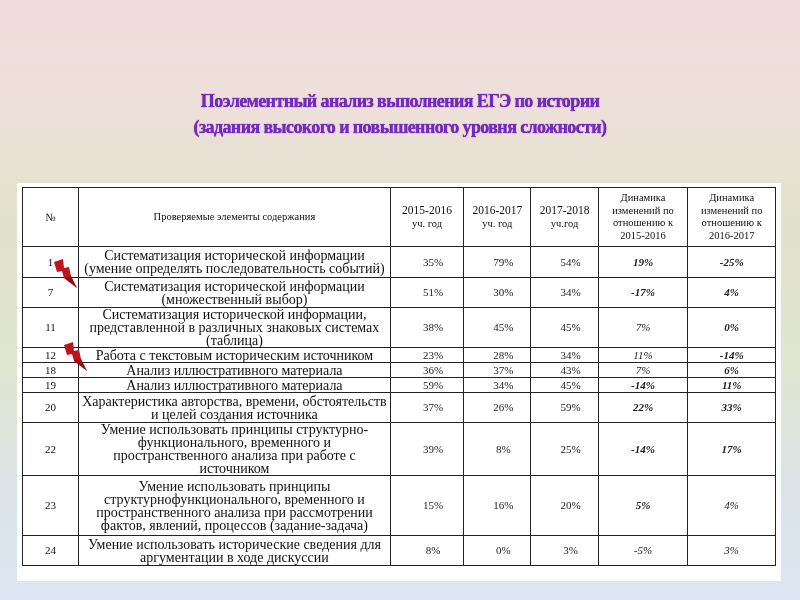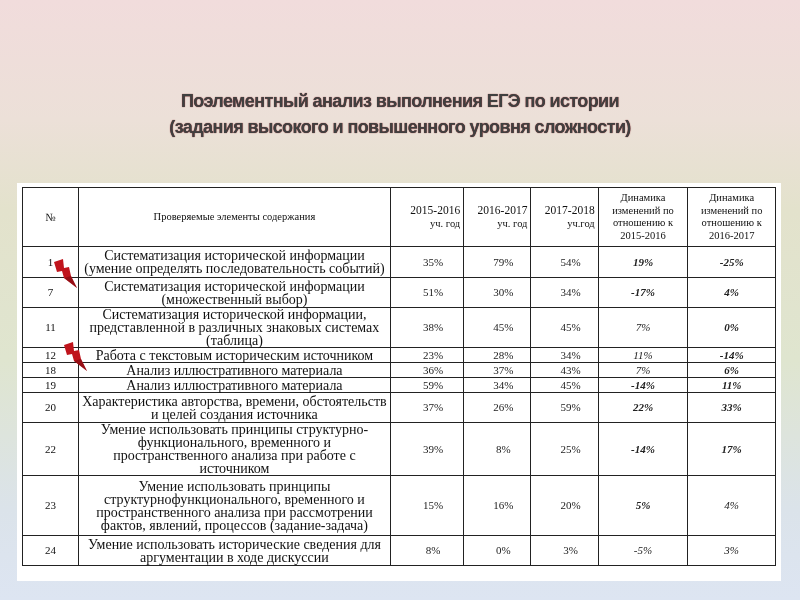--- a/index.html
+++ b/index.html
@@ -13,22 +13,22 @@
       position: relative;
       background: linear-gradient(to bottom, #f1dcdc 0%, #ece0d8 20%, #e3e2cc 35%, #dfe5cf 60%, #dbe3ea 85%, #dde5f2 100%);
       font-family: "Liberation Serif", serif;
     }
     .title {
       position: absolute;
       left: 0;
       top: 88px;
       width: 800px;
       text-align: center;
-      color: #404040;
-      font-family: Liberation Sans, sans-serif;
+      color: #6d28d9;
+      font-family: Liberation Serif, serif;
       font-weight: bold;
       font-size: 18px;
       line-height: 26px;
       letter-spacing: -0.6px;
       text-shadow: 0 0 1px #7a0a10;
     }
     .title div { white-space: nowrap; }
     .table-frame {
       position: absolute;
       left: 17px;
@@ -53,21 +53,21 @@
       vertical-align: middle;
       padding: 0 3px;
       font-weight: normal;
       font-size: 10px;
       line-height: 13px;
     }
     table.grid th {
       font-size: 10.5px;
       line-height: 12.5px;
     }
-    table.grid th.yr { font-size: 11.5px; line-height: 14px; text-align: right; }
+    table.grid th.yr { font-size: 11.5px; line-height: 14px; }
     table.grid td.num { font-size: 11px; }
     table.grid td.pct { font-size: 11px; color: #222; padding-left: 15px; }
     table.grid td.dyn { font-size: 11px; font-style: italic; font-weight: bold; color: #222; }
     table.grid td.dyn.plain { font-weight: normal; }
     table.grid td.desc { font-size: 14px; line-height: 13px; }
     .section-row td {
       font-style: italic;
       font-weight: bold;
       font-size: 11.5px;
       text-align: left;

